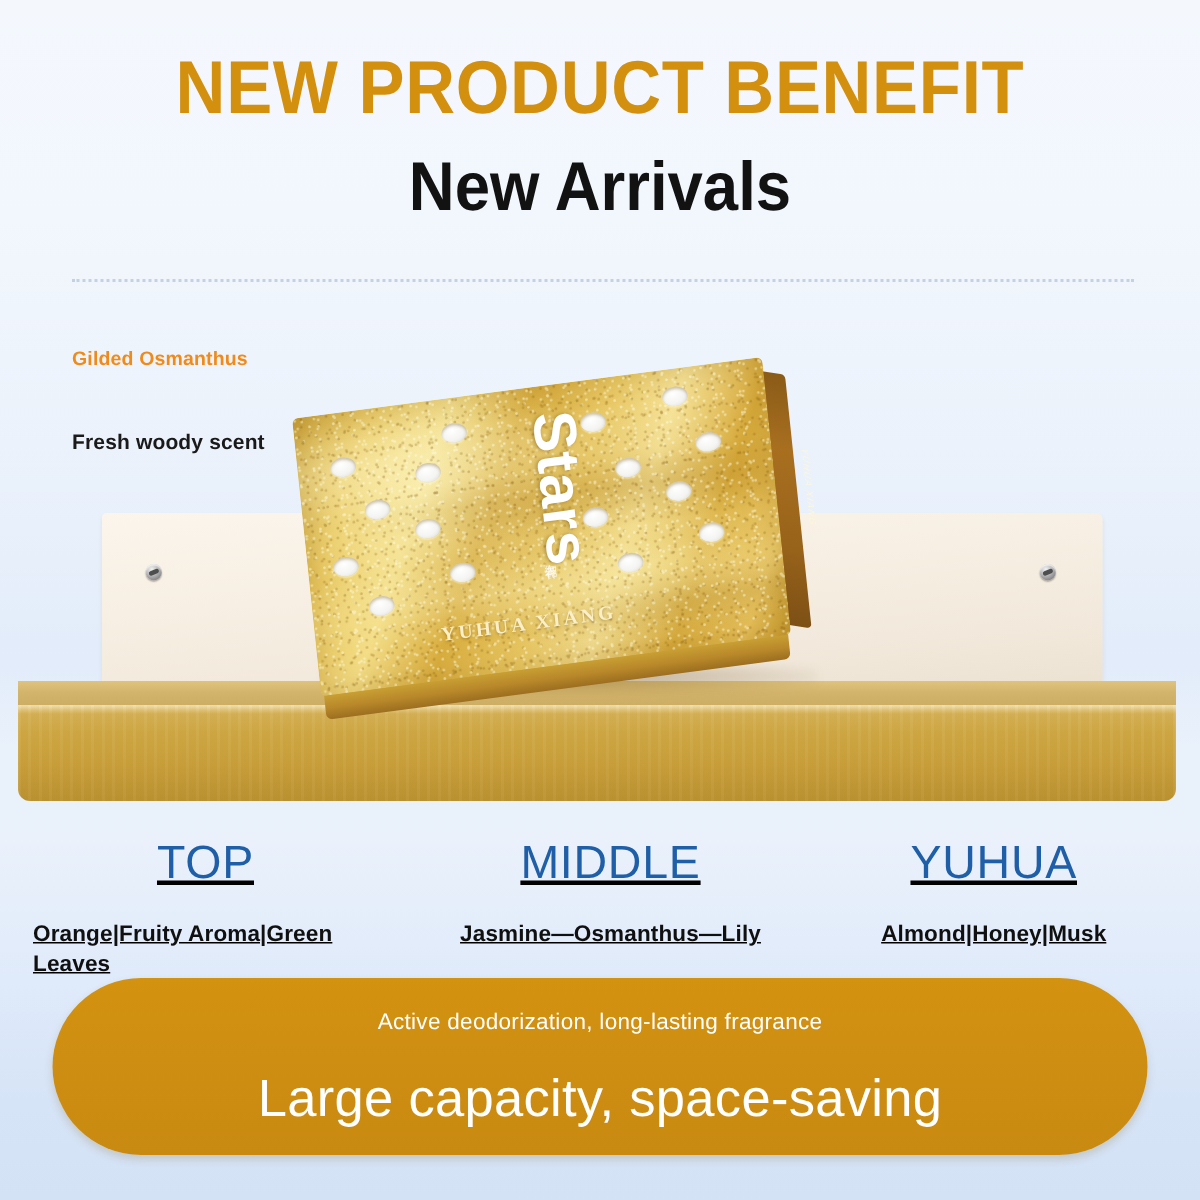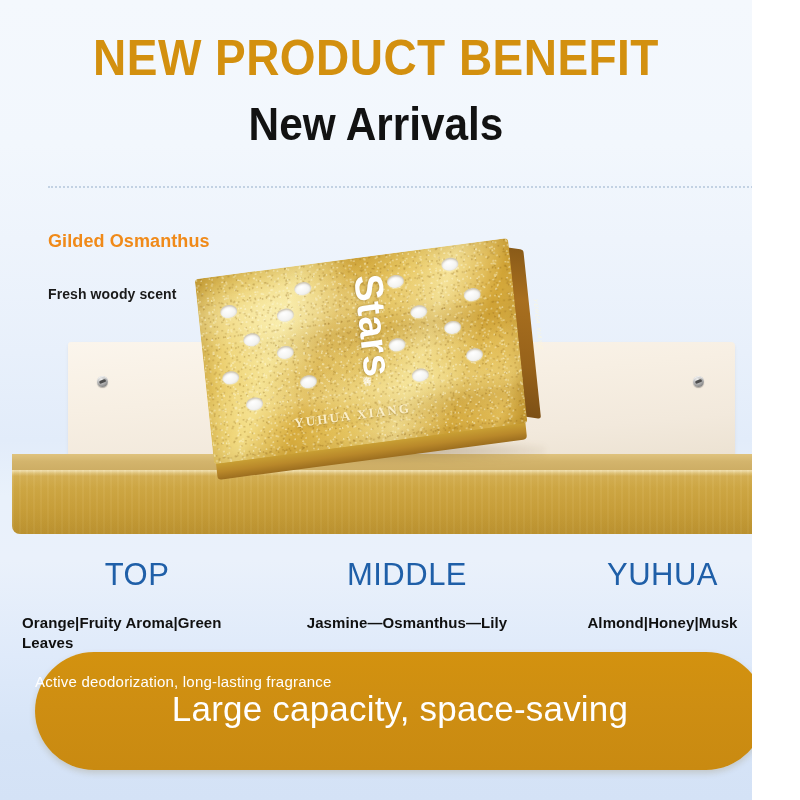--- a/index.html
+++ b/index.html
@@ -2,36 +2,35 @@
 <html><head>
 <meta charset="utf-8">
 <style>
   html, body {
     margin: 0;
     padding: 0;
     background: #ffffff;
   }
   #poster {
     position: relative;
-    width: 716px;
+    width: 800px;
     height: 800px;
     overflow: hidden;
     font-family: "Liberation Sans", sans-serif;
     background: linear-gradient(180deg,
         #f4f8fd 0%,
         #f2f7fd 18%,
         #eef4fc 30%,
         #e8f0fb 44%,
         #e2ecfa 55%,
         #e9f1fb 62%,
         #eaf1fb 70%,
         #dfeafa 82%,
         #d6e4f7 92%,
         #d4e2f6 100%);
-    padding-left: 36px;
   }
 
   
   .headline {
     position: absolute;
     top: 30px;
     left: 0;
     width: 100%;
     text-align: center;
     font-size: 50px;
@@ -62,21 +61,21 @@
     width: 708px;
     height: 0;
     border-top: 2px dotted #c3d2e3;
   }
 
   
   .scent-name {
     position: absolute;
     top: 231px;
     left: 48px;
-    font-size: 18px;
+    font-size: 13px;
     font-weight: 700;
     color: #f08a19;
     letter-spacing: 0.1px;
   }
   .scent-desc {
     position: absolute;
     top: 286px;
     left: 48px;
     font-size: 14px;
     font-weight: 700;
@@ -310,20 +309,21 @@
   .notes {
     position: absolute;
     left: 0;
     top: 556px;
     width: 800px;
     height: 90px;
   }
   .note-col {
     position: absolute;
     top: 0;
+    text-decoration: underline;
   }
   .note-col.c1 { left: 12px;  width: 250px; }
   .note-col.c2 { left: 276px; width: 262px; }
   .note-col.c3 { left: 535px; width: 255px; }
   .note-title {
     text-align: center;
     font-size: 31px;
     line-height: 38px;
     font-weight: 400;
     color: #1f5fa8;
@@ -352,30 +352,30 @@
     height: 118px;
     border-radius: 59px;
     background: linear-gradient(180deg, #d3920f 0%, #ce8e12 45%, #c98a11 100%);
     box-shadow: 0 3px 6px rgba(120, 90, 20, 0.20);
   }
   .banner-sub {
     position: absolute;
     top: 21px;
     left: 0;
     width: 100%;
-    text-align: left;
+    text-align: center;
     font-size: 15px;
     color: #ffffff;
     font-weight: 400;
     font-family: "Liberation Sans Narrow", "Liberation Sans", sans-serif;
     letter-spacing: 0.2px;
   }
   .banner-main {
     position: absolute;
-    top: 36px;
+    top: 60px;
     left: 0;
     width: 100%;
     text-align: center;
     font-size: 35px;
     line-height: 42px;
     color: #ffffff;
     font-weight: 400;
     font-family: "Liberation Sans Narrow", "Liberation Sans", sans-serif;
     letter-spacing: 0.2px;
   }

